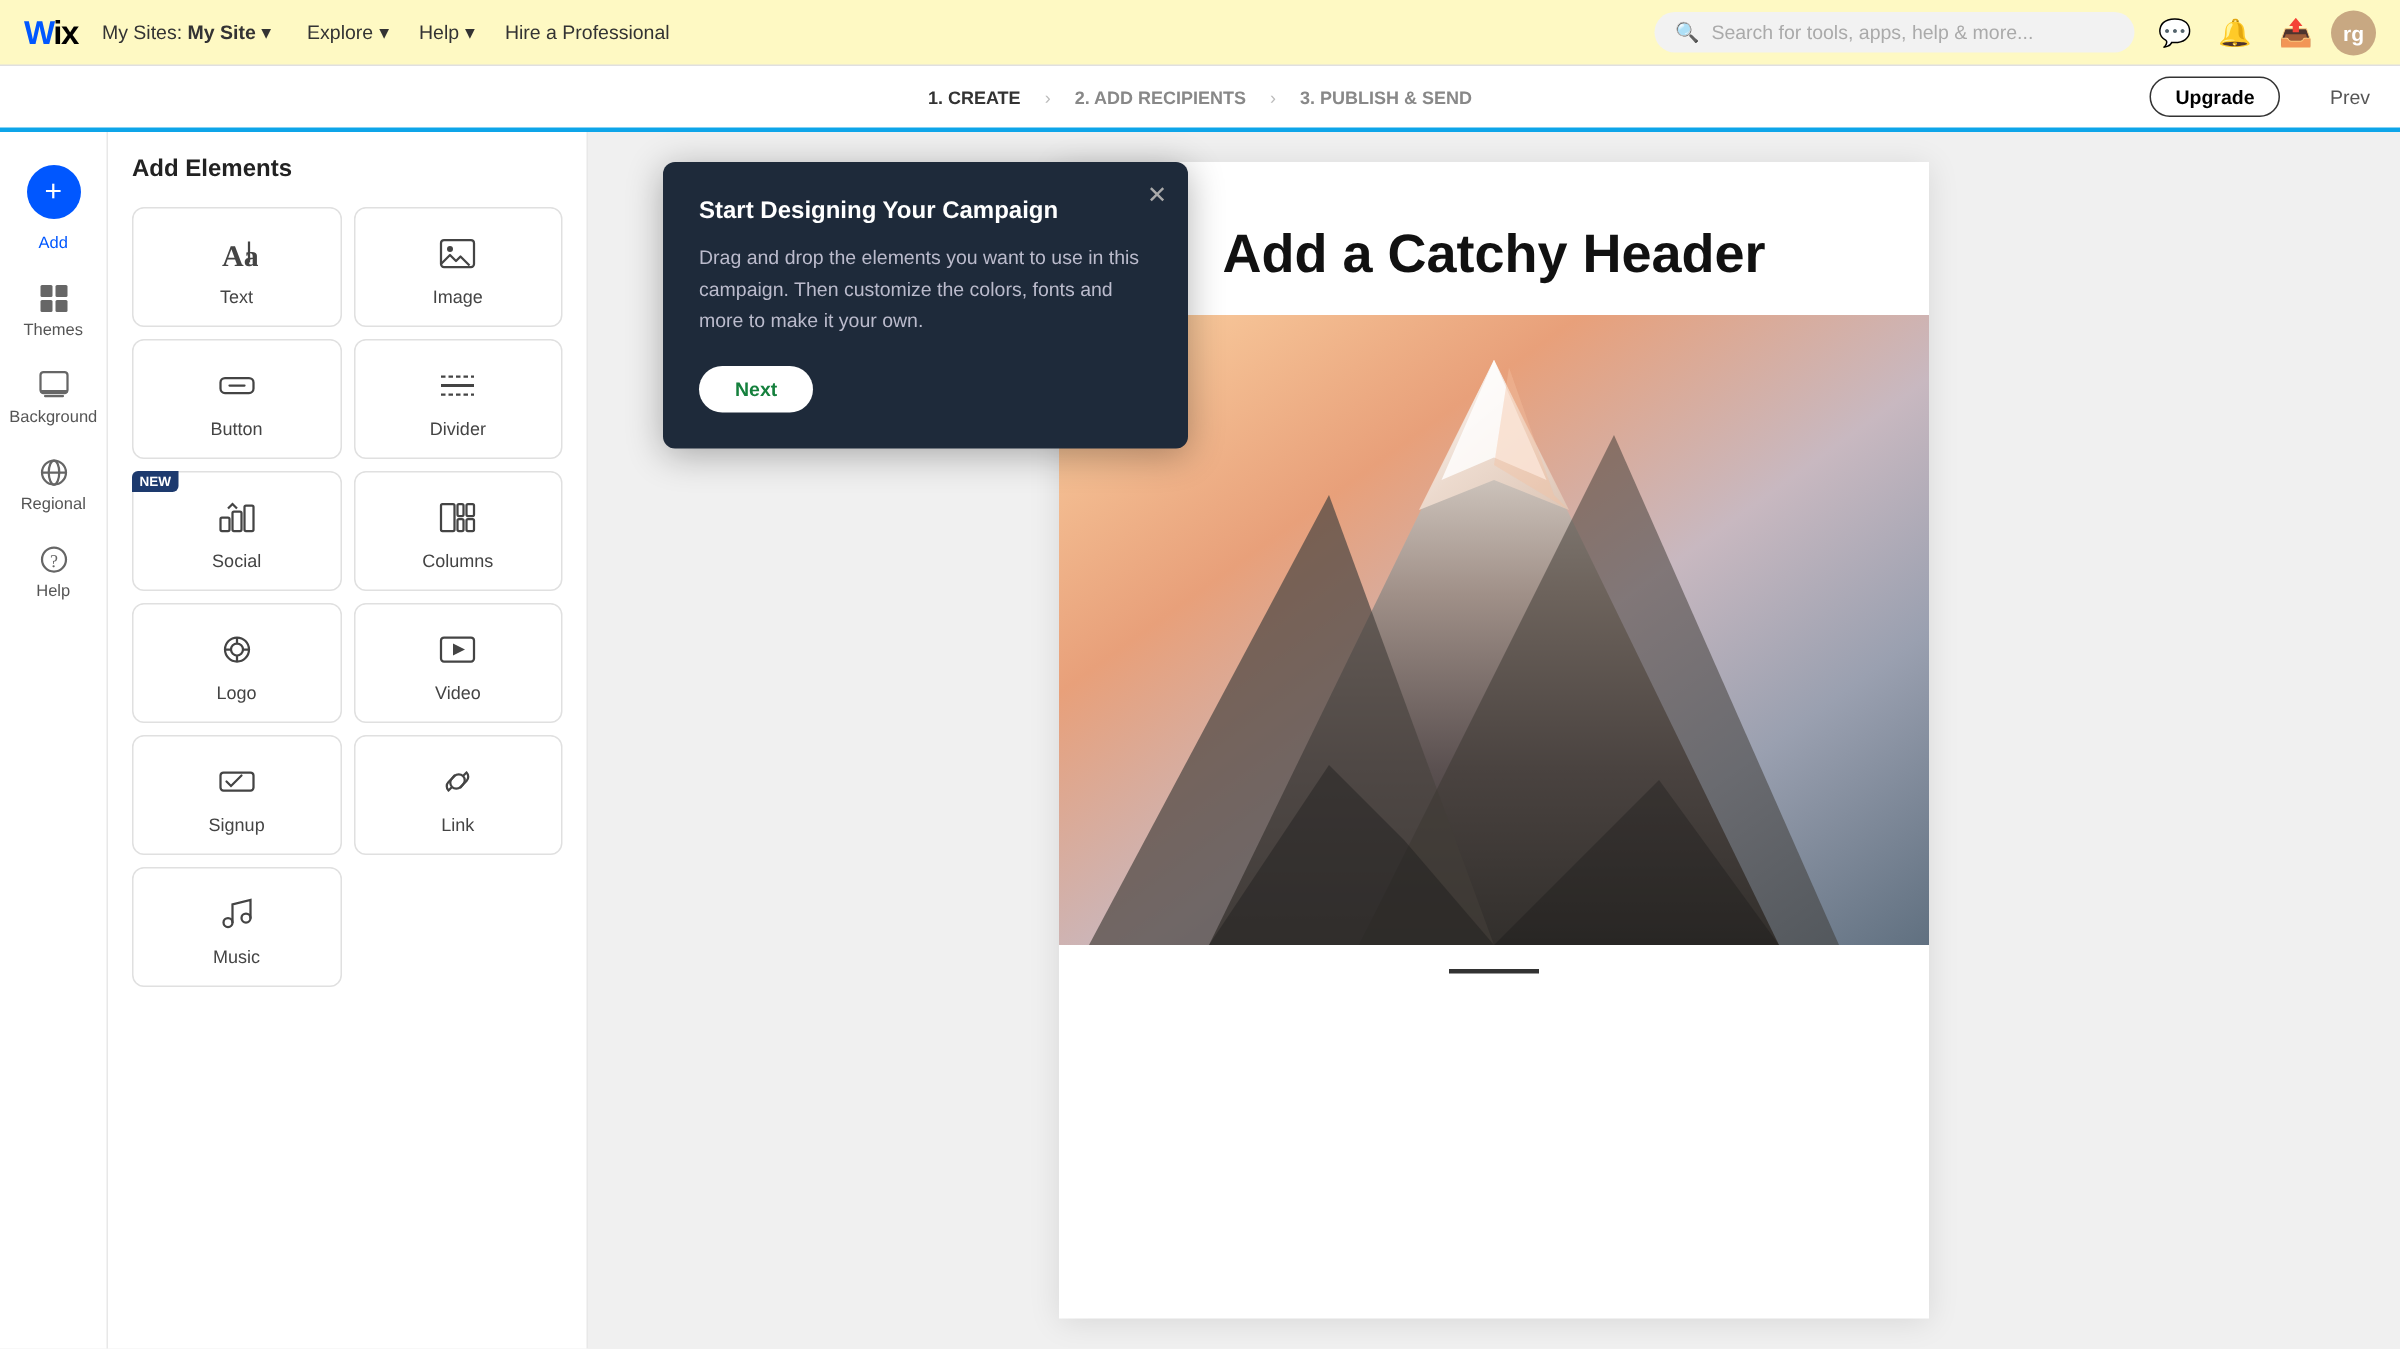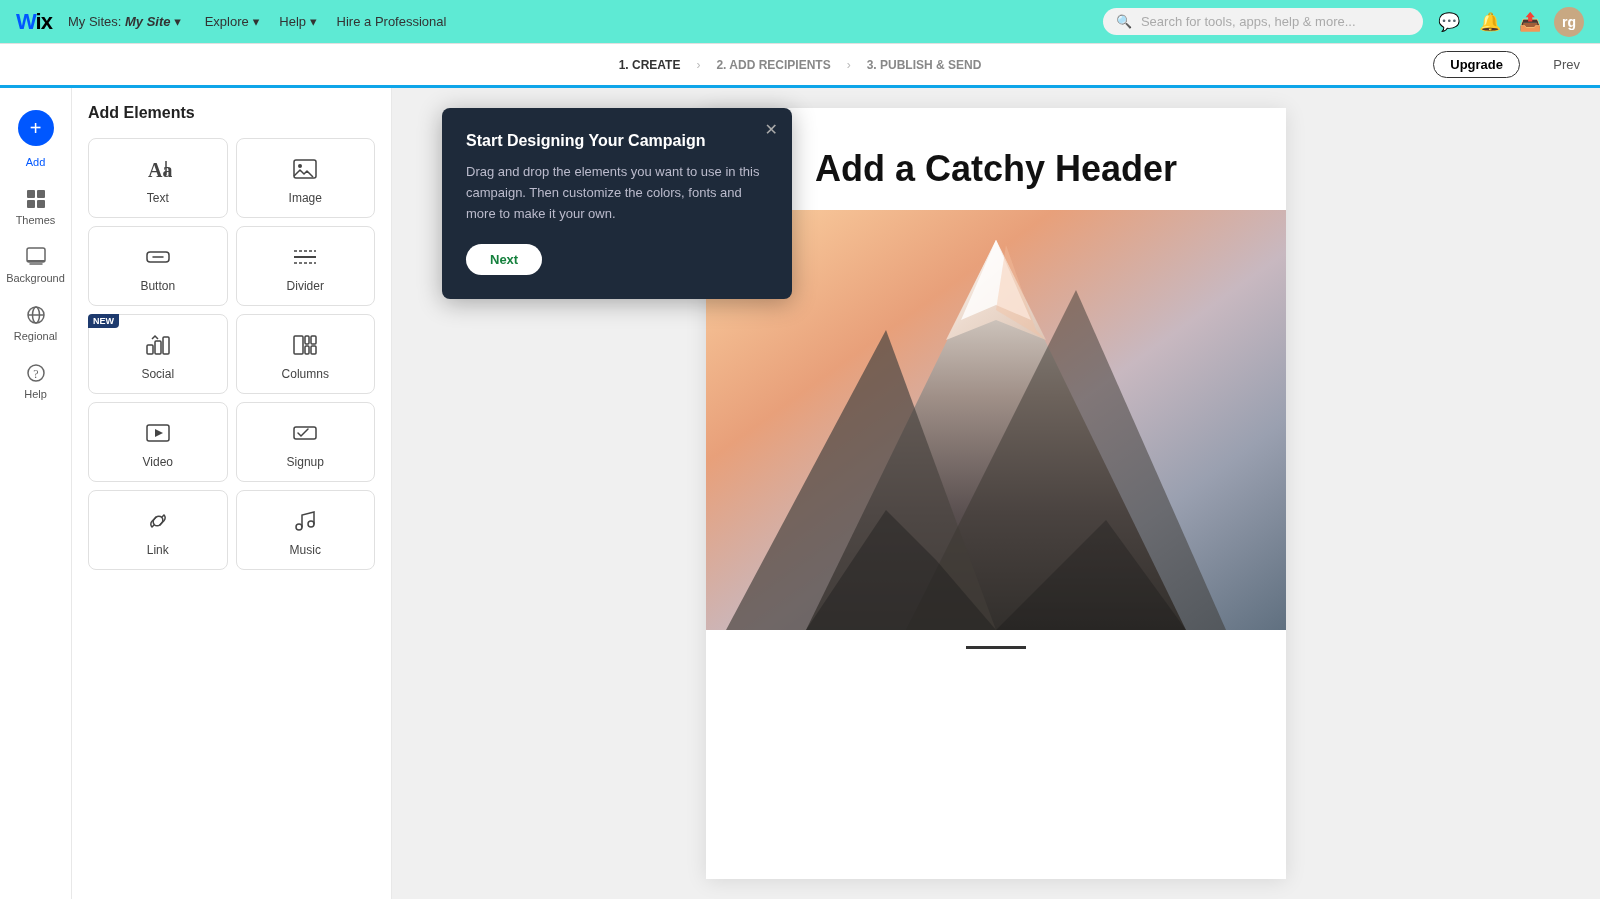--- a/index.html
+++ b/index.html
@@ -1,27 +1,27 @@
 <!DOCTYPE html>
 <html><head>
   <meta charset="utf-8">
   <style>
     * { box-sizing: border-box; margin: 0; padding: 0; }
     body { font-family: -apple-system, BlinkMacSystemFont, 'Segoe UI', Helvetica, Arial, sans-serif; background: #f5f5f5; overflow: hidden; }
 
     
     .top-nav {
       display: flex; align-items: center; height: 44px;
-      background: #5eead4; border-bottom: 1px solid #e0e0e0;
+      background: #fef9c3; border-bottom: 1px solid #e0e0e0;
       padding: 0 16px; position: fixed; top: 0; left: 0; right: 0; z-index: 100;
     }
     .wix-logo { font-size: 22px; font-weight: 900; color: #000; letter-spacing: -1px; margin-right: 16px; }
     .wix-logo span { color: #0057ff; }
     .nav-site { display: flex; align-items: flex-end; font-size: 13px; color: #333; margin-right: 24px; cursor: pointer; }
-    .nav-site .site-name { font-weight: 600; font-style: italic; }
+    .nav-site .site-name { font-weight: 600; }
     .nav-link { font-size: 13px; color: #333; margin-right: 20px; cursor: pointer; display: flex; align-items: flex-end; gap: 4px; }
     .nav-search {
       margin-left: auto; margin-right: 16px;
       display: flex; align-items: center;
       background: #f2f2f2; border-radius: 20px; padding: 6px 14px; width: 320px;
       font-size: 13px; color: #888;
     }
     .nav-search-icon { margin-right: 8px; color: #888; }
     .nav-icons { display: flex; align-items: center; gap: 18px; margin-right: 12px; }
     .nav-icon-btn { cursor: pointer; color: #555; font-size: 18px; }
@@ -302,20 +302,33 @@
             <rect x="3" y="5" width="9" height="18" rx="1" stroke="#444" stroke-width="1.5"></rect>
             <rect x="14" y="5" width="4" height="8" rx="1" stroke="#444" stroke-width="1.5"></rect>
             <rect x="20" y="5" width="5" height="8" rx="1" stroke="#444" stroke-width="1.5"></rect>
             <rect x="14" y="15" width="4" height="8" rx="1" stroke="#444" stroke-width="1.5"></rect>
             <rect x="20" y="15" width="5" height="8" rx="1" stroke="#444" stroke-width="1.5"></rect>
           </svg>
         </span>
         <span class="element-card-label">Columns</span>
       </div>
 
+      <div class="element-card">
+        <span class="element-card-icon">
+          <svg width="28" height="28" viewBox="0 0 28 28" fill="none">
+            <circle cx="14" cy="14" r="8" stroke="#444" stroke-width="1.5"></circle>
+            <circle cx="14" cy="14" r="4" stroke="#444" stroke-width="1.5"></circle>
+            <line x1="14" y1="6" x2="14" y2="10" stroke="#444" stroke-width="1.5"></line>
+            <line x1="14" y1="18" x2="14" y2="22" stroke="#444" stroke-width="1.5"></line>
+            <line x1="6" y1="14" x2="10" y2="14" stroke="#444" stroke-width="1.5"></line>
+            <line x1="18" y1="14" x2="22" y2="14" stroke="#444" stroke-width="1.5"></line>
+          </svg>
+        </span>
+        <span class="element-card-label">Logo</span>
+      </div>
 
       <div class="element-card">
         <span class="element-card-icon">
           <svg width="28" height="28" viewBox="0 0 28 28" fill="none">
             <rect x="3" y="6" width="22" height="16" rx="2" stroke="#444" stroke-width="1.5"></rect>
             <polygon points="11,10 11,18 19,14" fill="#444"></polygon>
           </svg>
         </span>
         <span class="element-card-label">Video</span>
       </div>

